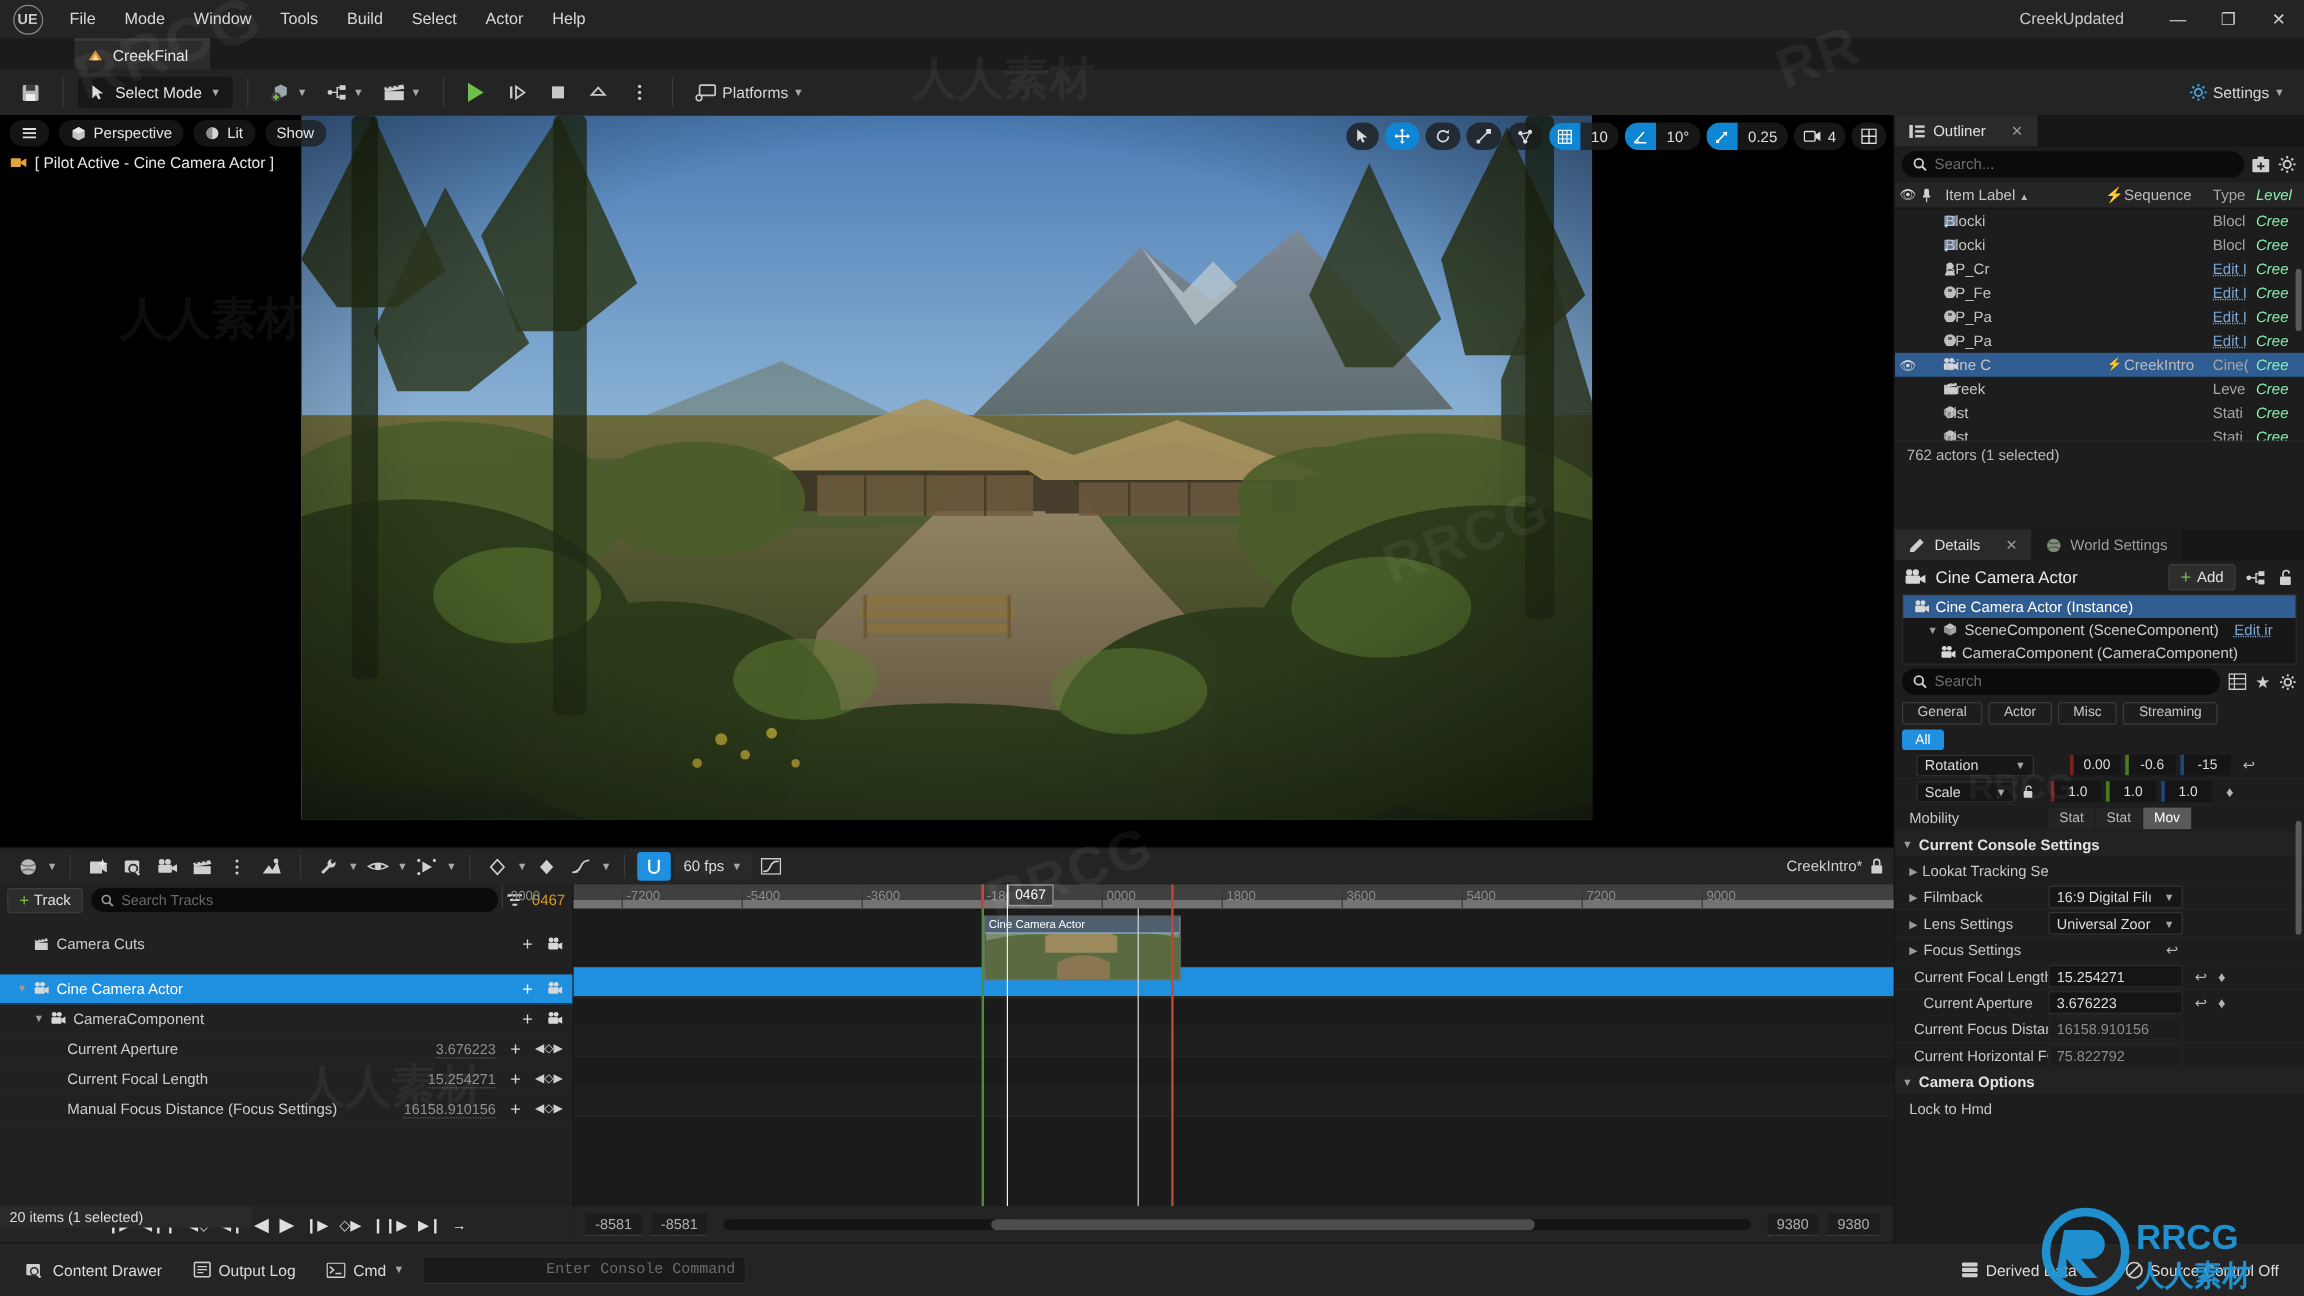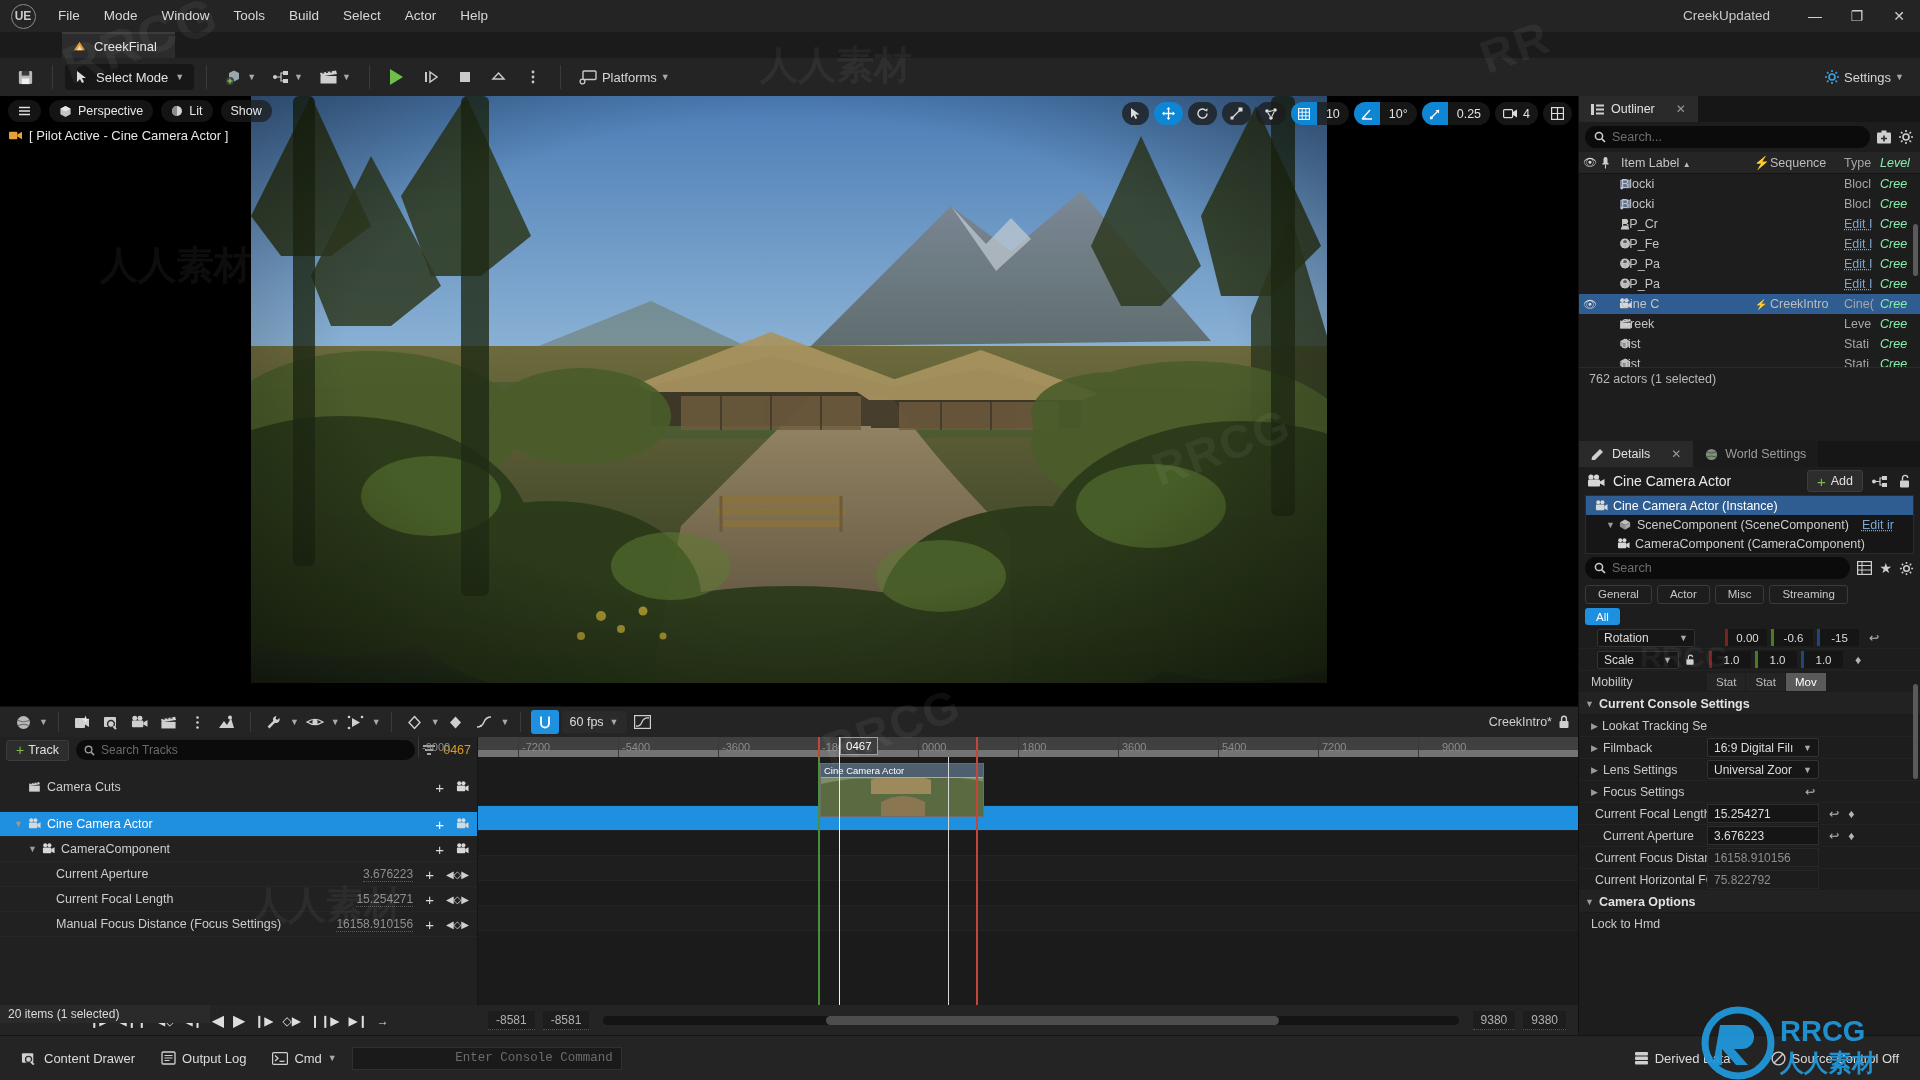--- a/index.html
+++ b/index.html
@@ -1266,21 +1266,21 @@
         <div class="tick" style="left: 444px;">0000</div>
         <div class="tickline" style="left: 540px;"></div>
         <div class="tick" style="left: 544px;">1800</div>
         <div class="tickline" style="left: 640px;"></div>
         <div class="tick" style="left: 644px;">3600</div>
         <div class="tickline" style="left: 740px;"></div>
         <div class="tick" style="left: 744px;">5400</div>
         <div class="tickline" style="left: 840px;"></div>
         <div class="tick" style="left: 844px;">7200</div>
         <div class="tickline" style="left: 940px;"></div>
-        <div class="tick" style="left: 964px; text-align: right;">9000</div>
+        <div class="tick" style="left: 944px; text-align: right;">9000</div>
       </div>
     <div id="tlrows">
         <div class="tlrow" style="height: 49px;"></div>
         <div class="tlrow sel"></div>
         <div class="tlrow"></div>
         <div class="tlrow alt"></div>
         <div class="tlrow"></div>
         <div class="tlrow alt"></div>
       </div>
     <div class="greenline" style="left:340px;height:268px"></div>

